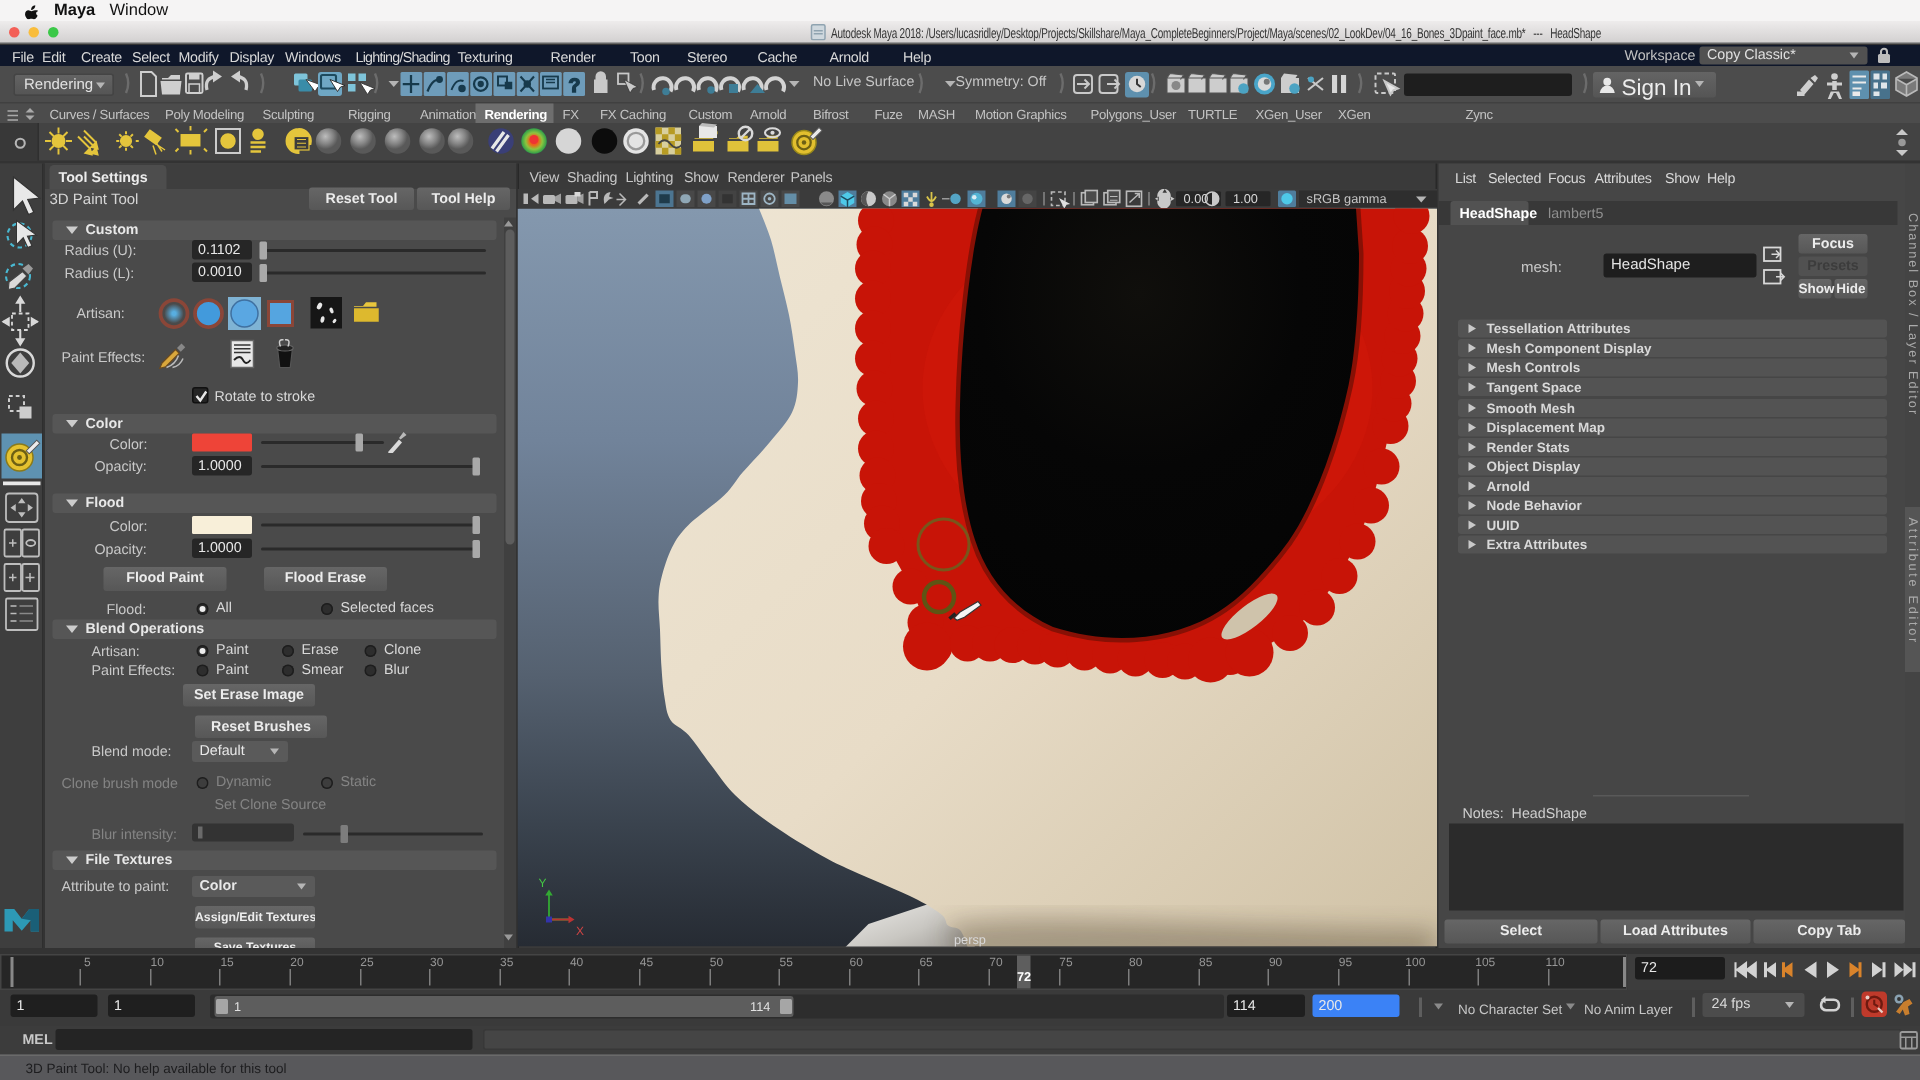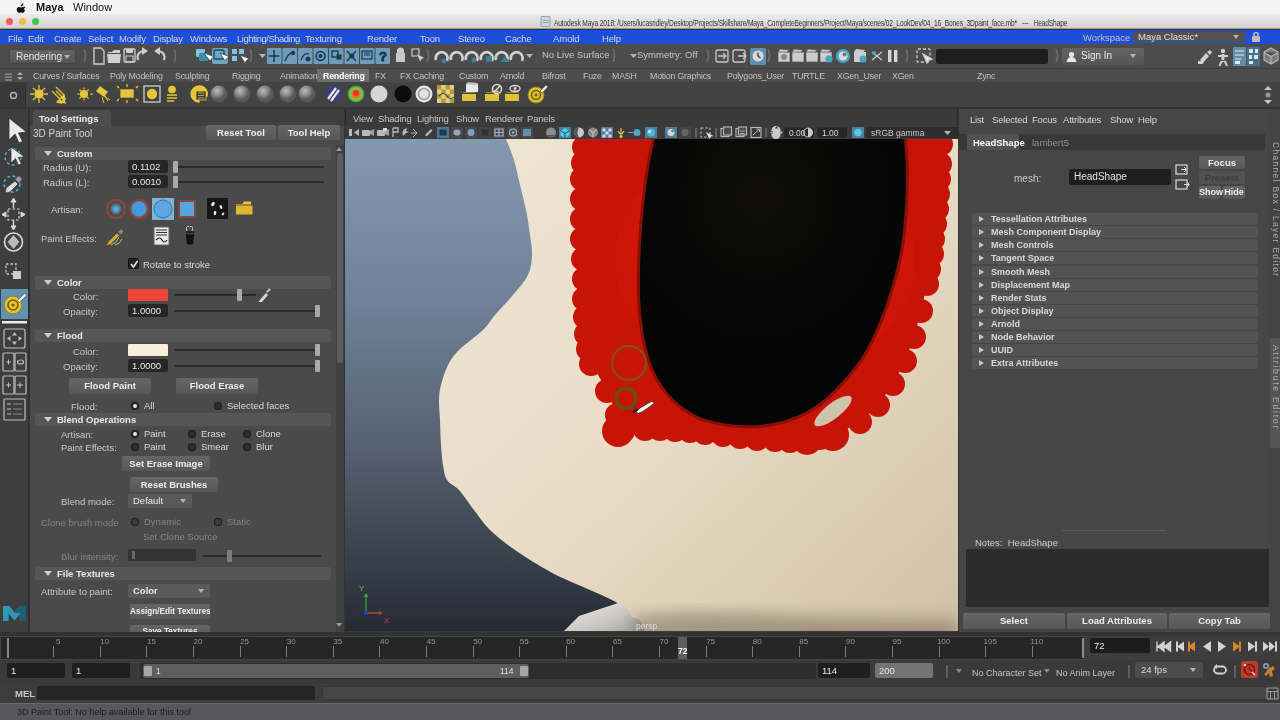--- a/index.html
+++ b/index.html
@@ -38,39 +38,39 @@
 <div class="ab" style="left:19px;top:4px;width:7px;height:7px;border-radius:50%;background:#f9bd3c"></div>
 <div class="ab" style="left:32px;top:4px;width:7px;height:7px;border-radius:50%;background:#3bc848"></div>
 <svg class="ab" style="left:540px;top:2px" width="11" height="11" viewBox="0 0 11 11">
       <rect x="1" y="0.5" width="9" height="10" rx="1" fill="#cfd8de" stroke="#8fa3b0" stroke-width="1"></rect>
       <rect x="2.5" y="4" width="6" height="1" fill="#8fa3b0"></rect>
       <rect x="2.5" y="6" width="6" height="1" fill="#8fa3b0"></rect>
     </svg>
 <span class="tx" style="left:554px;top:3px;font-size:9.5px;letter-spacing:-0.2px;color:#353535;transform:scaleX(.70);transform-origin:0 0">Autodesk Maya 2018: /Users/lucasridley/Desktop/Projects/Skillshare/Maya_CompleteBeginners/Project/Maya/scenes/02_LookDev/04_16_Bones_3Dpaint_face.mb*&nbsp;&nbsp;&nbsp;---&nbsp;&nbsp;&nbsp;HeadShape</span>
 </div>
 
-<div class="ab" style="left:0;top:30px;width:1280px;height:14px;background:#1d4ed8">
+<div class="ab" style="left:0;top:30px;width:1280px;height:14px;background:#0f172a">
 <span class="tx mm" style="left:8px;top:3px;font-size:9.5px;letter-spacing:-0.2px;color:#d8d8d8">File</span>
 <span class="tx" style="left:28px;top:3px;font-size:9.5px;letter-spacing:-0.2px;color:#d8d8d8">Edit</span>
 <span class="tx" style="left:54px;top:3px;font-size:9.5px;letter-spacing:-0.2px;color:#d8d8d8">Create</span>
 <span class="tx" style="left:88px;top:3px;font-size:9.5px;letter-spacing:-0.2px;color:#d8d8d8">Select</span>
 <span class="tx" style="left:119px;top:3px;font-size:9.5px;letter-spacing:-0.2px;color:#d8d8d8">Modify</span>
 <span class="tx" style="left:153px;top:3px;font-size:9.5px;letter-spacing:-0.2px;color:#d8d8d8">Display</span>
 <span class="tx" style="left:190px;top:3px;font-size:9.5px;letter-spacing:-0.2px;color:#d8d8d8">Windows</span>
 <span class="tx" style="left:237px;top:3px;font-size:9.5px;letter-spacing:-0.5px;color:#d8d8d8">Lighting/Shading</span>
 <span class="tx" style="left:305px;top:3px;font-size:9.5px;letter-spacing:-0.2px;color:#d8d8d8">Texturing</span>
 <span class="tx" style="left:367px;top:3px;font-size:9.5px;letter-spacing:-0.2px;color:#d8d8d8">Render</span>
 <span class="tx" style="left:420px;top:3px;font-size:9.5px;letter-spacing:-0.2px;color:#d8d8d8">Toon</span>
 <span class="tx" style="left:458px;top:3px;font-size:9.5px;letter-spacing:-0.2px;color:#d8d8d8">Stereo</span>
 <span class="tx" style="left:505px;top:3px;font-size:9.5px;letter-spacing:-0.2px;color:#d8d8d8">Cache</span>
 <span class="tx" style="left:553px;top:3px;font-size:9.5px;letter-spacing:-0.2px;color:#d8d8d8">Arnold</span>
 <span class="tx" style="left:602px;top:3px;font-size:9.5px;letter-spacing:-0.2px;color:#d8d8d8">Help</span>
 <span class="tx" style="left:1083px;top:2px;font-size:9.5px;color:#c2c2c2">Workspace :</span>
 <div class="ab" style="left:1133px;top:1px;width:112px;height:12px;background:#515151;border-radius:2px">
-<span class="tx" style="left:5px;top:0px;font-size:9.5px;color:#e0e0e0">Maya Classic*</span>
+<span class="tx" style="left:5px;top:0px;font-size:9.5px;color:#e0e0e0">Copy Classic*</span>
 <div class="car" style="position:absolute;right:6px;top:4px"></div>
 </div>
 <svg class="ab" style="left:1250px;top:1px" width="12" height="12" viewBox="0 0 12 12">
       <rect x="2" y="5" width="8" height="6" rx="1" fill="#bdbdbd"></rect>
       <path d="M4 5V3.5a2 2 0 014 0V5" fill="none" stroke="#bdbdbd" stroke-width="1.4"></path>
     </svg>
 </div>
 
 <div class="ab" style="left:0;top:44px;width:1280px;height:24px;background:#4c4c4c">
 <div class="ab" style="left:9px;top:5px;width:67px;height:15px;background:linear-gradient(#636363,#555);border-radius:2px;border:1px solid #444">
@@ -206,21 +206,21 @@
     </g>
 </svg>
 <div class="ab" style="left:542px;top:49px;font-size:9.5px;color:#c6c6c6;font-family:'Liberation Sans'">No Live Surface</div>
 <div class="ab" style="left:637px;top:49px;font-size:9.5px;color:#c6c6c6;font-family:'Liberation Sans'">Symmetry: Off</div>
 <div class="ab" style="left:936px;top:49px;width:112px;height:15px;background:#1e1e1e;border-radius:2px"></div>
 <div class="ab" style="left:1062px;top:48px;width:82px;height:17px;background:linear-gradient(#646464,#555);border-radius:2px">
 <svg class="ab" style="left:3px;top:2px" width="13" height="13" viewBox="0 0 13 13">
       <circle cx="6.5" cy="4.5" r="2.6" fill="#e8e8e8"></circle>
       <path d="M1.5 12 q1 -5 5 -5 t5 5 z" fill="#e8e8e8"></path>
     </svg>
-<span class="tx" style="left:19px;top:2px;font-size:10px;color:#ededed">Sign In</span>
+<span class="tx" style="left:19px;top:2px;font-size:15px;color:#ededed">Sign In</span>
 <div class="car" style="position:absolute;right:8px;top:6px"></div>
 </div>
 <svg class="ab" style="left:1195px;top:46px" width="85" height="21" viewBox="0 0 85 21">
 <g fill="#cfcfcf">
 <path d="M5 14 l6 -7 3 3 -6 7 z M12 6 l3 -2 2 2 -2 3 z"></path>
       <rect x="3" y="15" width="5" height="3"></rect>
 <circle cx="28" cy="5" r="2.2"></circle>
       <rect x="26.5" y="8" width="3" height="6"></rect>
       <path d="M23 9 h10 v2 h-10z"></path>
       <path d="M25.5 15 l-2 5 h2 l2 -4 1.5 0 2 4 h2 l-2 -5 z"></path>
@@ -927,21 +927,21 @@
 <div class="ab" style="left:0;top:660px;width:1280px;height:24px;background:#3a3a3a"></div>
 <div class="fld" style="left:7px;top:663px;width:58px;height:15px;line-height:15px;background:#1f1f1f">1</div>
 <div class="fld" style="left:72px;top:663px;width:58px;height:15px;line-height:15px;background:#1f1f1f">1</div>
 <div class="ab" style="left:140px;top:663px;width:676px;height:16px;background:#2d2d2d;border-radius:2px"></div>
 <div class="ab" style="left:143px;top:664px;width:386px;height:14px;background:#5d5d5d;border-radius:2px"></div>
 <div class="ab" style="left:144px;top:666px;width:8px;height:10px;background:#a6a6a6;border-radius:1px"></div>
 <div class="ab" style="left:520px;top:666px;width:8px;height:10px;background:#a6a6a6;border-radius:1px"></div>
 <span class="tx" style="left:156px;top:666px;font-size:8.5px;color:#e2e2e2">1</span>
 <span class="tx" style="left:500px;top:666px;font-size:8.5px;color:#e2e2e2">114</span>
 <div class="fld" style="left:818px;top:663px;width:52px;height:15px;line-height:15px;background:#1f1f1f">114</div>
-<div class="fld" style="left:875px;top:663px;width:58px;height:15px;line-height:15px;background:#737373">200</div>
+<div class="fld" style="left:875px;top:663px;width:58px;height:15px;line-height:15px;background:#3b82f6">200</div>
 <div class="ab" style="left:946px;top:665px;width:1.5px;height:13px;background:#777;opacity:.6"></div>
 <div class="car" style="left:956px;top:669px;border-top-color:#8a8a8a"></div>
 <span class="tx" style="left:972px;top:668px;font-size:9px;color:#c6c6c6">No Character Set</span>
 <div class="car" style="left:1044px;top:669px;border-top-color:#8a8a8a"></div>
 <span class="tx" style="left:1056px;top:668px;font-size:9px;color:#c6c6c6">No Anim Layer</span>
 <div class="ab" style="left:1128px;top:665px;width:1.5px;height:13px;background:#777;opacity:.6"></div>
 <div class="ab" style="left:1135px;top:662px;width:68px;height:16px;background:#4c4c4c;border-radius:2px">
 <span class="tx" style="left:6px;top:2px;font-size:9.5px;color:#d9d9d9">24 fps</span>
 <div class="car" style="position:absolute;right:7px;top:6px"></div>
   </div>

